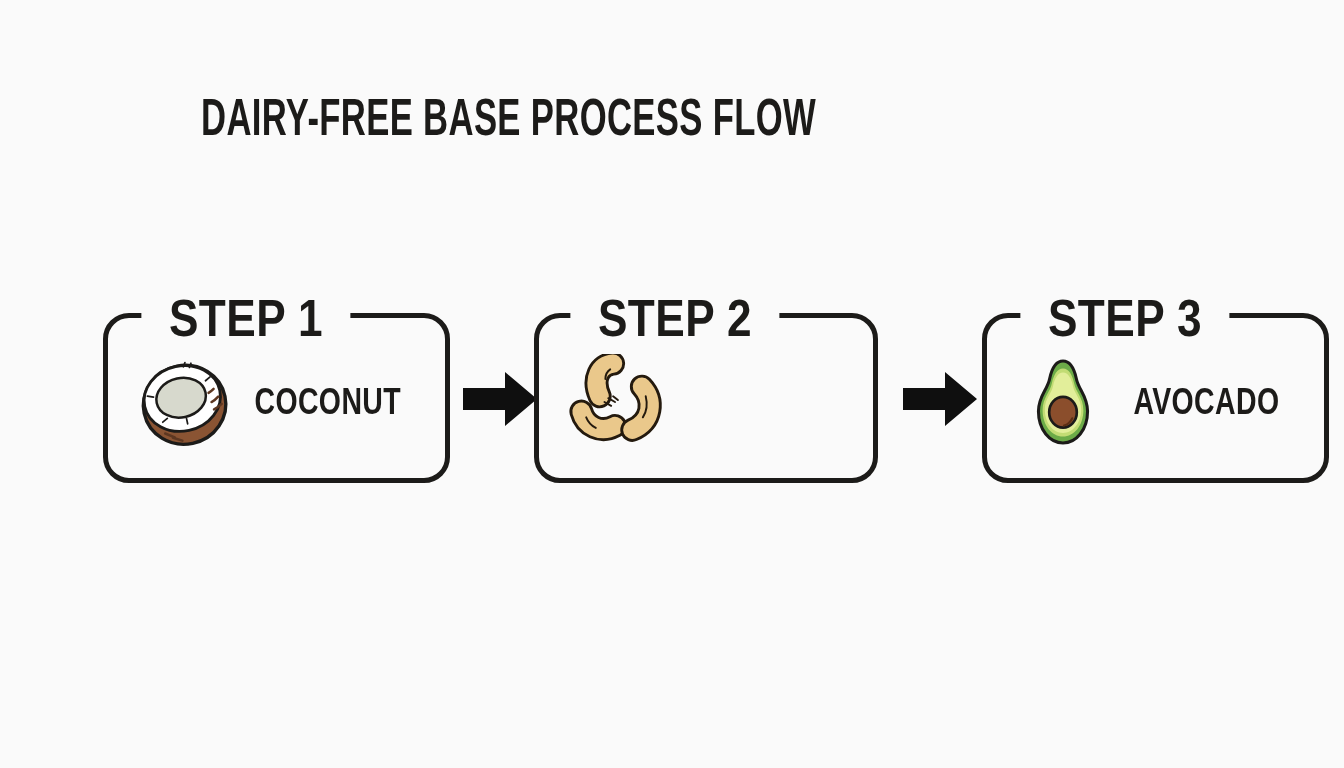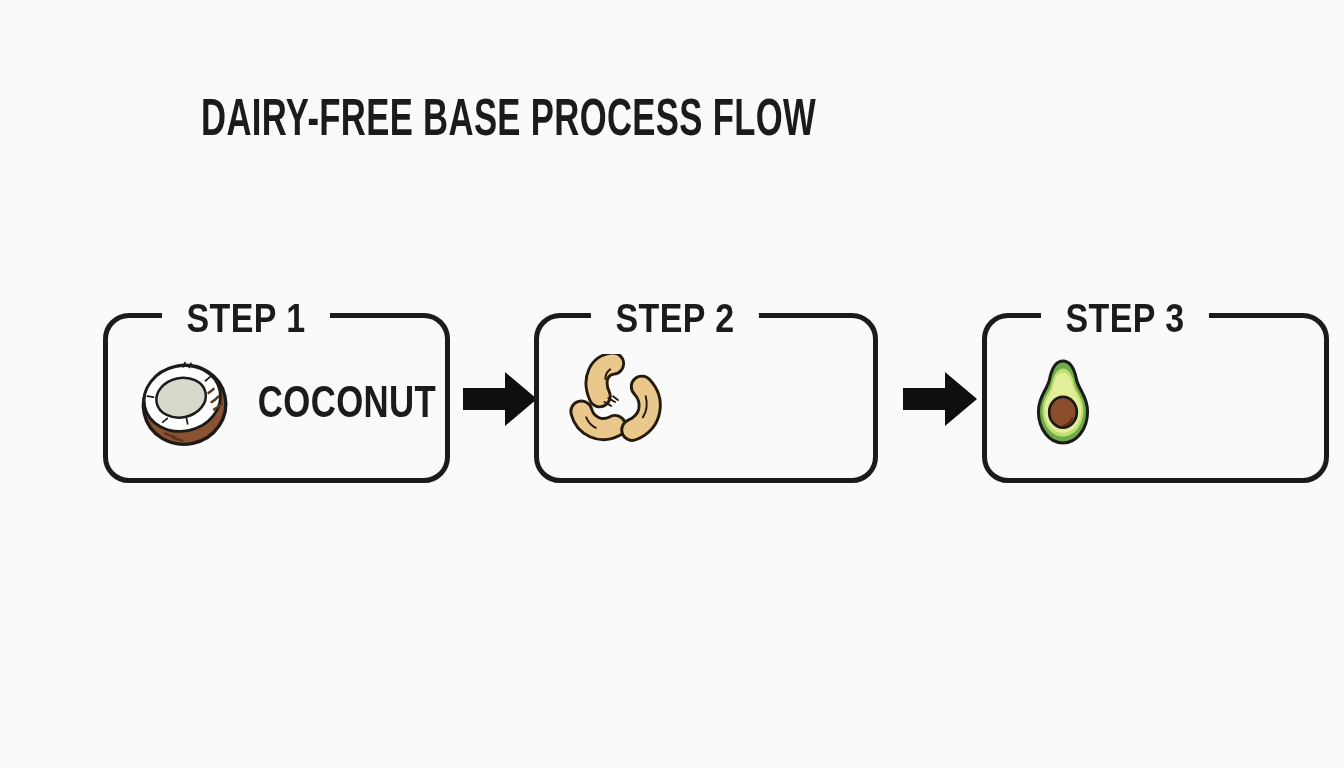--- a/index.html
+++ b/index.html
@@ -30,32 +30,32 @@
   }
   .step-box.b1{left:56px;width:347px;}
   .step-box.b2{left:487px;width:344px;}
   .step-box.b3{left:935px;width:347px;}
 
   .step-label{
     position:absolute;top:0;left:calc(50% - 31px);
     transform:translate(-50%,-50%);
     background:var(--bg,#fafafa);
     padding:0 14px;white-space:nowrap;
-    font-size:40px;line-height:1;font-weight:700;
+    font-size:52px;line-height:1;font-weight:700;
   }
 
   .box-content{
     position:absolute;inset:0;
     display:flex;align-items:center;
     padding:8px 24px 0 26px;box-sizing:border-box;
   }
   .icon-col{width:100px;flex:0 0 100px;display:flex;justify-content:center;align-items:center;}
   .item-label{
     flex:1;text-align:center;white-space:nowrap;
-    font-size:44px;line-height:1;font-weight:700;
+    font-size:36px;line-height:1;font-weight:700;
   }
 
   
   .flow-arrow{position:absolute;top:369px;width:76px;height:60px;}
   .flow-arrow.a1{left:416px;}
   .flow-arrow.a2{left:856px;}
 </style>
 </head>
 <body>
 
@@ -135,16 +135,17 @@
     <div class="box-content">
       <div class="icon-col">
         <svg width="64" height="88" viewBox="0 0 62 86" aria-hidden="true">
           <path d="M 31,3 C 38,3 42,11 44,20 C 46,31 55,37 55,52 C 55,70 44,83 31,83 C 18,83 7,70 7,52 C 7,37 16,31 18,20 C 20,11 24,3 31,3 Z" style="fill:var(--avocado-skin,#6cab48);stroke:var(--ink,#1c1b19);stroke-width:3"></path>
           <path d="M 31,3 C 38,3 42,11 44,20 C 46,31 55,37 55,52 C 55,70 44,83 31,83 C 18,83 7,70 7,52 C 7,37 16,31 18,20 C 20,11 24,3 31,3 Z" transform="translate(31 46) scale(0.83) translate(-31 -46)" style="fill:var(--avocado-flesh-edge,#c2dc74)"></path>
           <path d="M 31,3 C 38,3 42,11 44,20 C 46,31 55,37 55,52 C 55,70 44,83 31,83 C 18,83 7,70 7,52 C 7,37 16,31 18,20 C 20,11 24,3 31,3 Z" transform="translate(31 46) scale(0.74) translate(-31 -46)" style="fill:var(--avocado-flesh,#e2ee9a)"></path>
           <ellipse cx="31" cy="53" rx="13.5" ry="15" style="fill:var(--avocado-pit,#8b4e2c);stroke:var(--ink,#1c1b19);stroke-width:2.6"></ellipse>
           <path d="M 40,59 A 12.5,14 0 0 1 32,66" style="stroke:var(--avocado-pit-shade,#5c2f14);stroke-width:2.2;fill:none;stroke-linecap:round"></path>
         </svg>
       </div>
+      <div class="item-label"><span class="squeeze t-item">AVOCADO</span></div>
     </div>
   </div>
 
 </div>
 
 </body></html>

